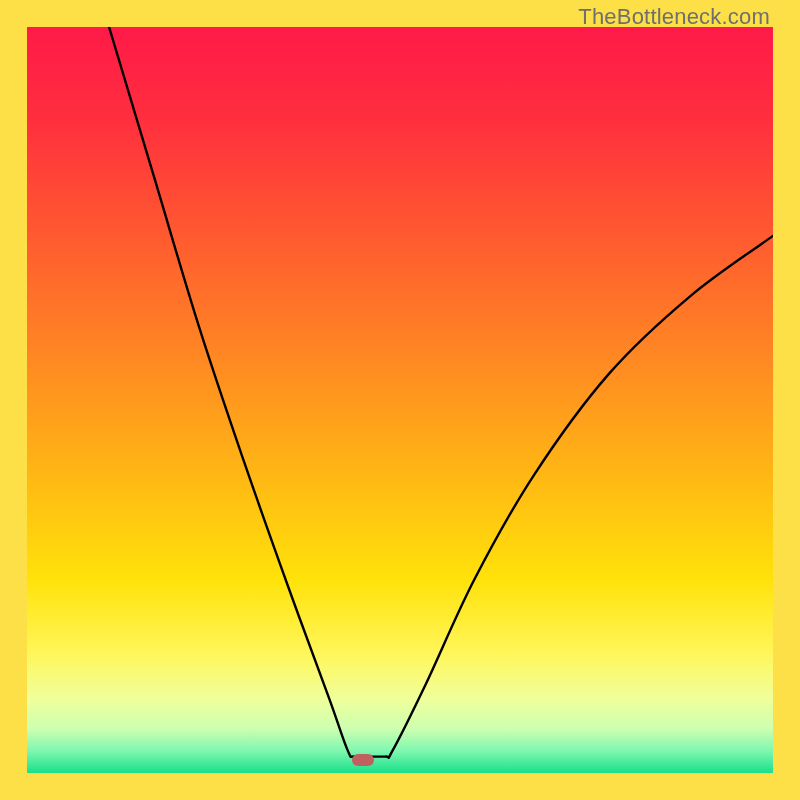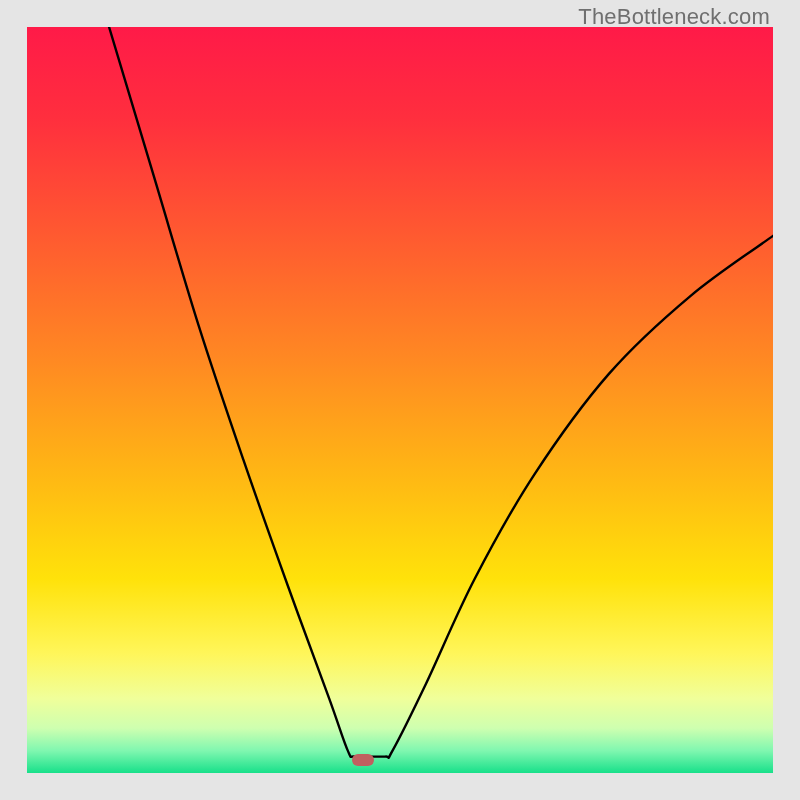--- a/index.html
+++ b/index.html
@@ -8,21 +8,21 @@
     width: 800px;
     height: 800px;
     overflow: hidden;
     background: #000;
     font-family: Arial, Helvetica, sans-serif;
   }
   .frame {
     position: absolute;
     left: 0; top: 0;
     width: 800px; height: 800px;
-    background: #e5e5e5;
+    background: #fde047;
   }
   .plot-area {
     position: absolute;
     left: 27px;
     top: 27px;
     width: 746px;
     height: 746px;
     overflow: hidden;
   }
   .gradient {

